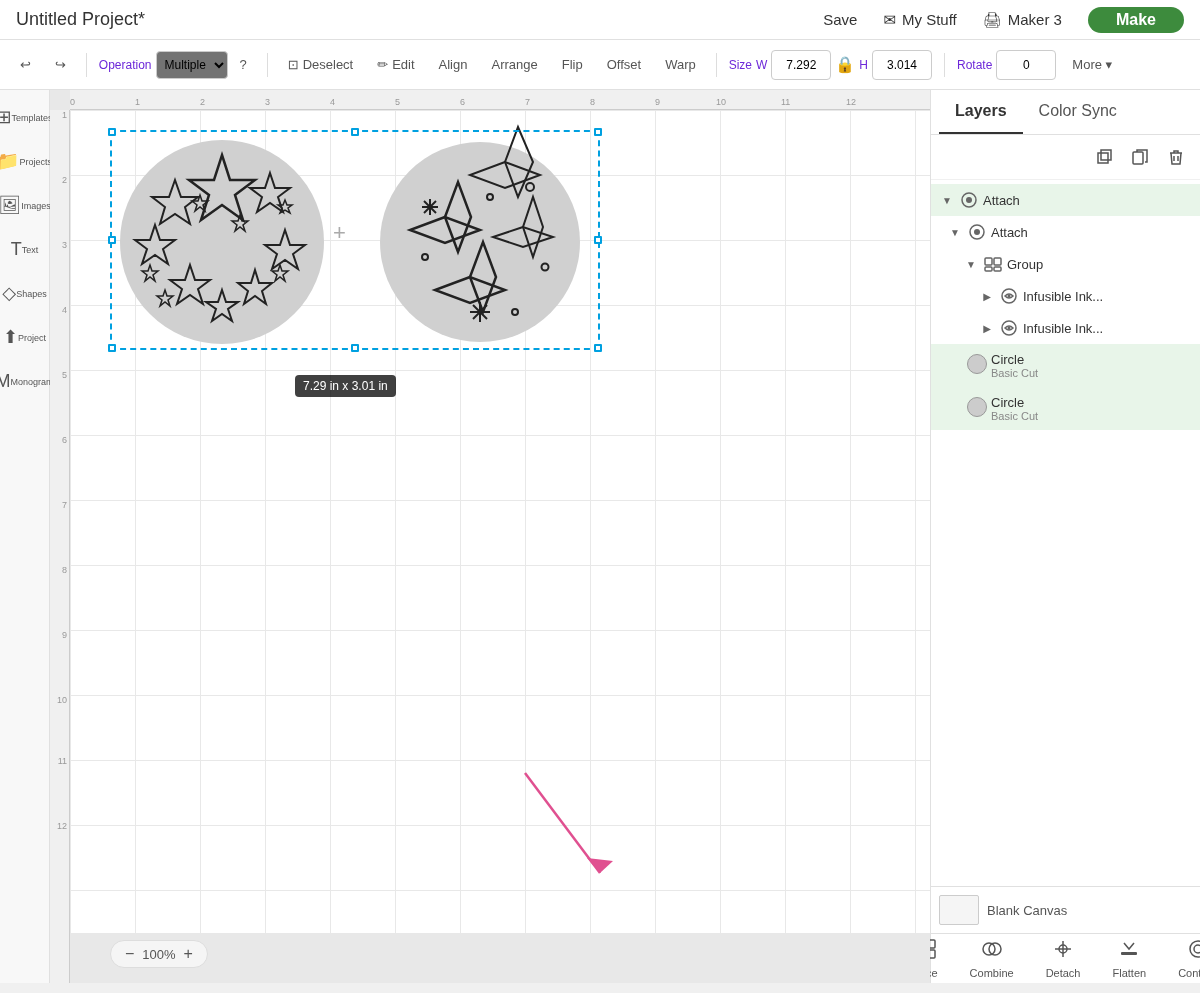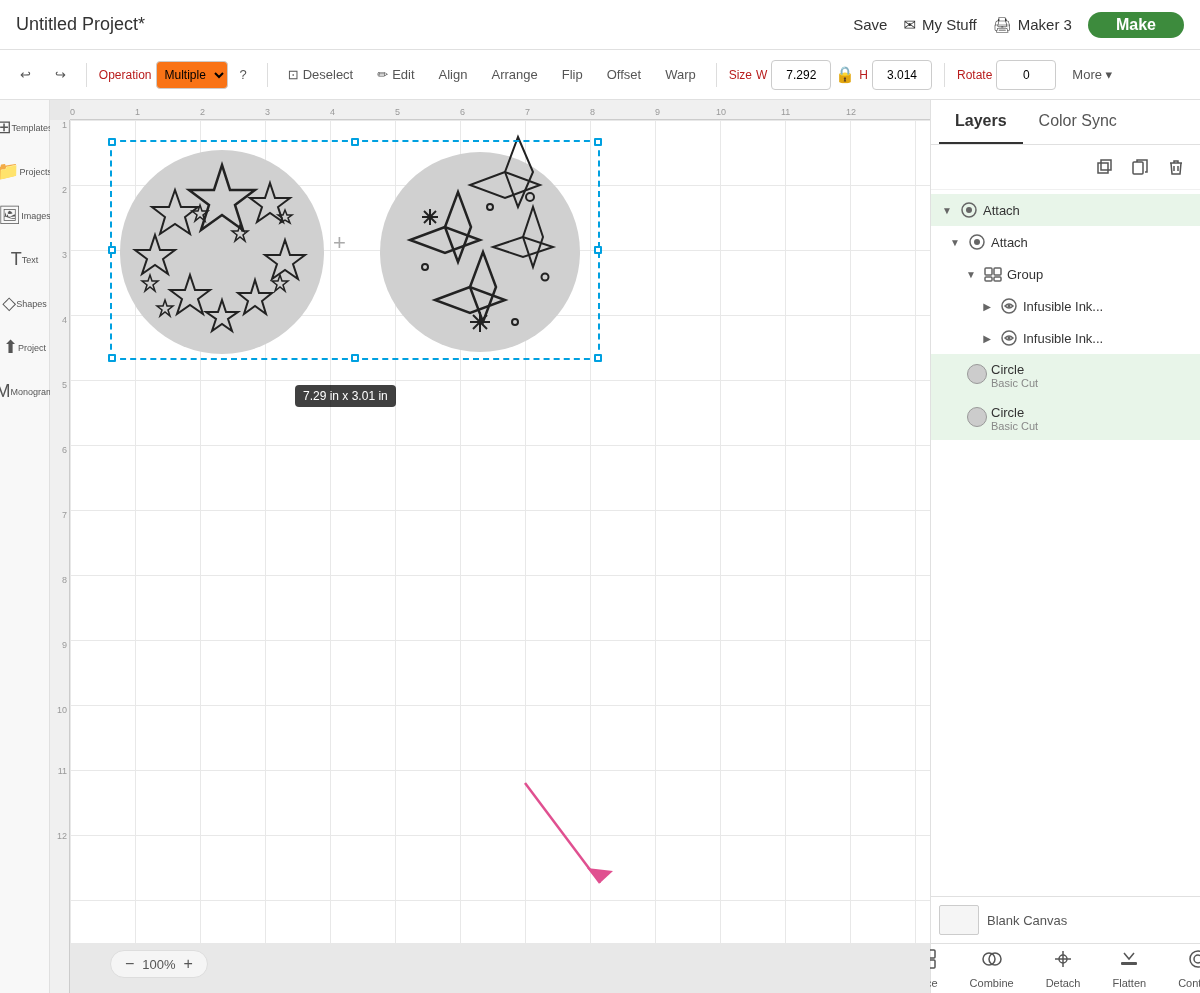--- a/index.html
+++ b/index.html
@@ -1,50 +1,50 @@
 <!DOCTYPE html>
 <html><head>
   <meta charset="utf-8">
   <style>
     * { box-sizing: border-box; margin: 0; padding: 0; }
     body { font-family: -apple-system, BlinkMacSystemFont, 'Segoe UI', sans-serif; background: #f0f0f0; width: 1200px; height: 993px; overflow: hidden; position: relative; }
 
     
     .header {
-      height: 50px;
+      height: 40px;
       background: #fff;
       display: flex;
       align-items: center;
       padding: 0 16px;
       border-bottom: 1px solid #e0e0e0;
       justify-content: space-between;
     }
     .header-left { display: flex; align-items: center; gap: 12px; }
     .header-title { font-size: 18px; font-weight: 500; color: #333; }
-    .header-right { display: flex; align-items: center; gap: 16px; }
+    .header-right { display: flex; align-items: center; gap: 26px; }
     .btn-save { background: none; border: none; font-size: 15px; color: #333; cursor: pointer; }
     .btn-my-stuff, .btn-maker { display: flex; align-items: center; gap: 6px; font-size: 15px; color: #333; cursor: pointer; background: none; border: none; }
     .btn-make { background: #3d8b3d; color: #fff; border: none; border-radius: 24px; padding: 4px 28px; font-size: 16px; font-weight: 600; cursor: pointer; }
 
     
     .toolbar {
       height: 50px;
       background: #fff;
       display: flex;
       align-items: center;
       padding: 0 12px;
       border-bottom: 1px solid #e0e0e0;
       gap: 8px;
     }
     .toolbar-btn { background: none; border: none; cursor: pointer; padding: 4px 8px; font-size: 13px; color: #555; display: flex; align-items: center; gap: 4px; border-radius: 4px; }
     .toolbar-separator { width: 1px; height: 24px; background: #ddd; margin: 0 4px; }
     .toolbar-group { display: flex; align-items: center; gap: 4px; }
-    .toolbar-label { font-size: 12px; color: #b91c1c; }
+    .toolbar-label { font-size: 12px; color: #6d28d9; }
     .toolbar-input { width: 60px; height: 30px; border: 1px solid #ccc; border-radius: 4px; text-align: center; font-size: 12px; }
-    .toolbar-dropdown { height: 28px; border: 1px solid #ccc; border-radius: 4px; font-size: 12px; padding: 0 4px; background: #f97316; }
+    .toolbar-dropdown { height: 28px; border: 1px solid #ccc; border-radius: 4px; font-size: 12px; padding: 0 4px; background: #737373; }
 
     
     .main-layout {
       display: flex;
       height: calc(993px - 100px);
     }
 
     
     .left-sidebar {
       width: 50px;

